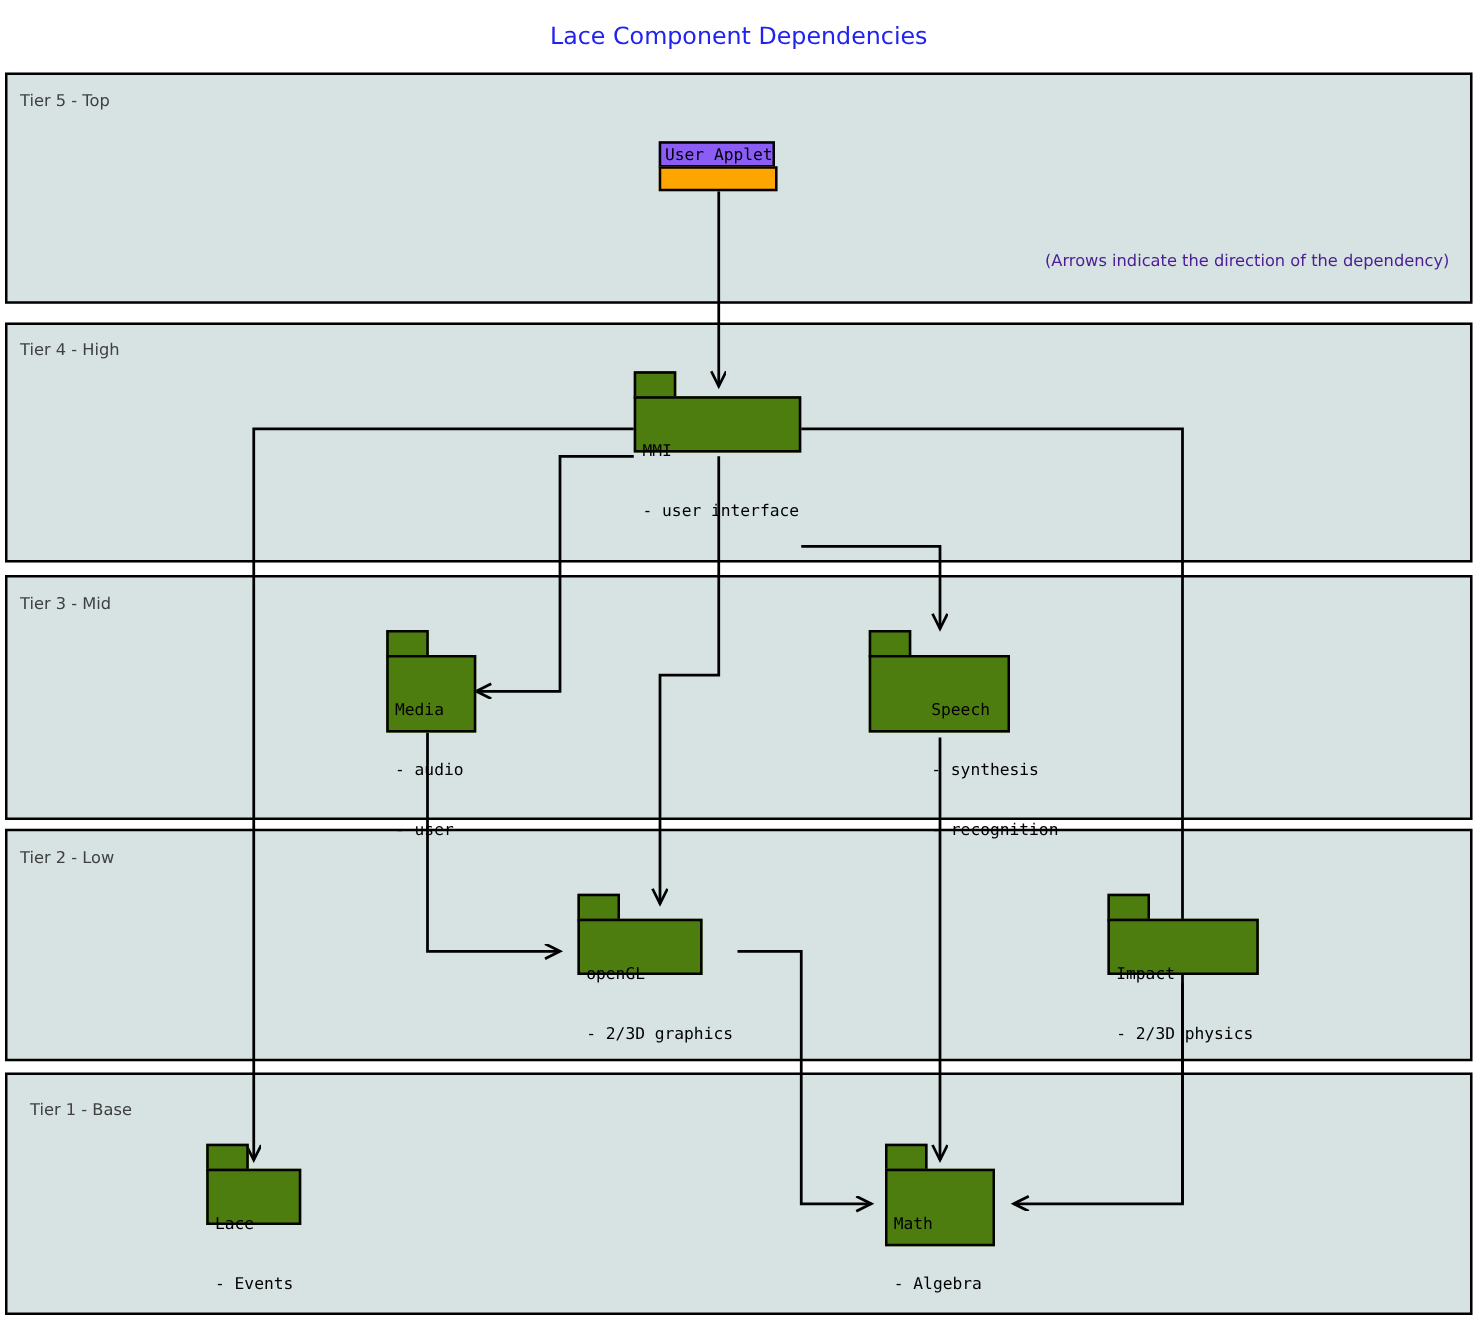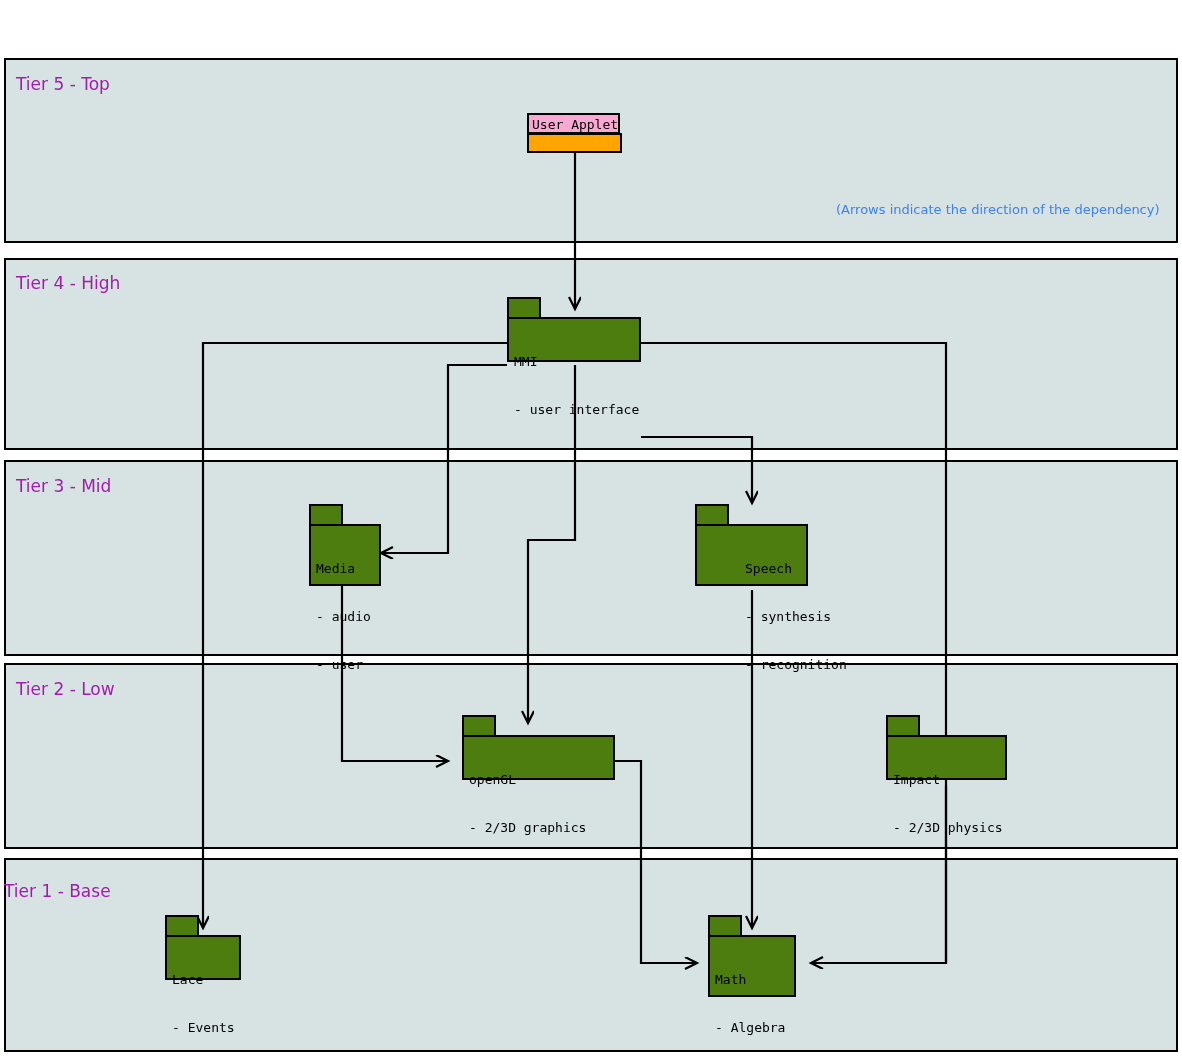--- a/index.html
+++ b/index.html
@@ -22,30 +22,30 @@
     white-space:nowrap;
   }
   .tier-band{
     position:absolute;
     background:#d7e2e2;
     border:2px solid #000000;
     box-sizing:border-box;
   }
   .tier-label{
     position:absolute;
-    font-size:17px;
-    color:#a21caf;
+    font-size:13px;
+    color:#404040;
     white-space:nowrap;
     font-family:"DejaVu Sans","Liberation Sans",sans-serif;
     text-align:center;
   }
   .note-text{
     position:absolute;
     font-size:13px;
-    color:#3b82f6;
+    color:#4c1d95;
     white-space:nowrap;
     font-family:"DejaVu Sans","Liberation Sans",sans-serif;
   }
   
   .pkg{position:absolute;}
   .pkg .tab{
     position:absolute;
     border:2px solid #000000;
     box-sizing:border-box;
     left:0;top:0;
@@ -65,46 +65,47 @@
   }
   .pkg.green .tab,.pkg.green .body{background:#4d7c0f;}
   
   .applet{position:absolute;}
   .applet .cap{
     position:absolute;left:0;top:0;
     border:2px solid #000000;box-sizing:border-box;
     font-family:"DejaVu Sans Mono","Liberation Mono",monospace;
     font-size:13px;line-height:16px;color:#000000;
     padding:2px 3px;white-space:pre;
-    background:#f9a8d4;
+    background:#8b5cf6;
   }
   .applet .base{
     position:absolute;left:0;
     border:2px solid #000000;box-sizing:border-box;
     background:#ffa500;
   }
   .node-line{display:block;}
 </style>
 </head>
 <body>
 
 <div id="stage">
 
+  <div class="diagram-title">Lace Component Dependencies</div>
 
   <div class="tier-band" style="left:4px;top:58px;width:1174px;height:185px;"></div>
   <div class="tier-band" style="left:4px;top:258px;width:1174px;height:192px;"></div>
   <div class="tier-band" style="left:4px;top:460px;width:1174px;height:196px;"></div>
   <div class="tier-band" style="left:4px;top:663px;width:1174px;height:186px;"></div>
   <div class="tier-band" style="left:4px;top:858px;width:1174px;height:194px;"></div>
 
   <div class="tier-label" style="left:16px;top:74px;">Tier 5 - Top</div>
   <div class="tier-label" style="left:16px;top:273px;">Tier 4 - High</div>
   <div class="tier-label" style="left:16px;top:476px;">Tier 3 - Mid</div>
   <div class="tier-label" style="left:16px;top:679px;">Tier 2 - Low</div>
-  <div class="tier-label" style="left:4px;top:881px;">Tier 1 - Base</div>
+  <div class="tier-label" style="left:24px;top:881px;">Tier 1 - Base</div>
 
   <div class="note-text" style="left:836px;top:202px;">(Arrows indicate the direction of the dependency)</div>
 
   <svg id="canvas" xmlns="http://www.w3.org/2000/svg">
     <defs>
       <marker id="ah" markerWidth="16" markerHeight="16" refX="13" refY="6" orient="auto" markerUnits="userSpaceOnUse">
         <path d="M1,0 L13,6 L1,12" fill="none" stroke="#000000" stroke-width="2.2" stroke-linecap="butt"></path>
       </marker>
     </defs>
     <g fill="none" stroke="#000000" stroke-width="2.2">
@@ -157,21 +158,21 @@
     <div class="tab" style="width:34px;height:22px;"></div>
     <div class="body" style="width:113px;height:62px;padding-left:48px;">
       <span class="node-line">Speech</span>
       <span class="node-line">- synthesis</span>
       <span class="node-line">- recognition</span>
     </div>
   </div>
 
   <div class="pkg green" style="left:462px;top:715px;">
     <div class="tab" style="width:34px;height:22px;"></div>
-    <div class="body" style="width:153px;height:45px;">
+    <div class="body" style="width:100px;height:45px;">
       <span class="node-line">openGL</span>
       <span class="node-line">- 2/3D graphics</span>
     </div>
   </div>
 
   <div class="pkg green" style="left:886px;top:715px;">
     <div class="tab" style="width:34px;height:22px;"></div>
     <div class="body" style="width:121px;height:45px;">
       <span class="node-line">Impact</span>
       <span class="node-line">- 2/3D physics</span>

